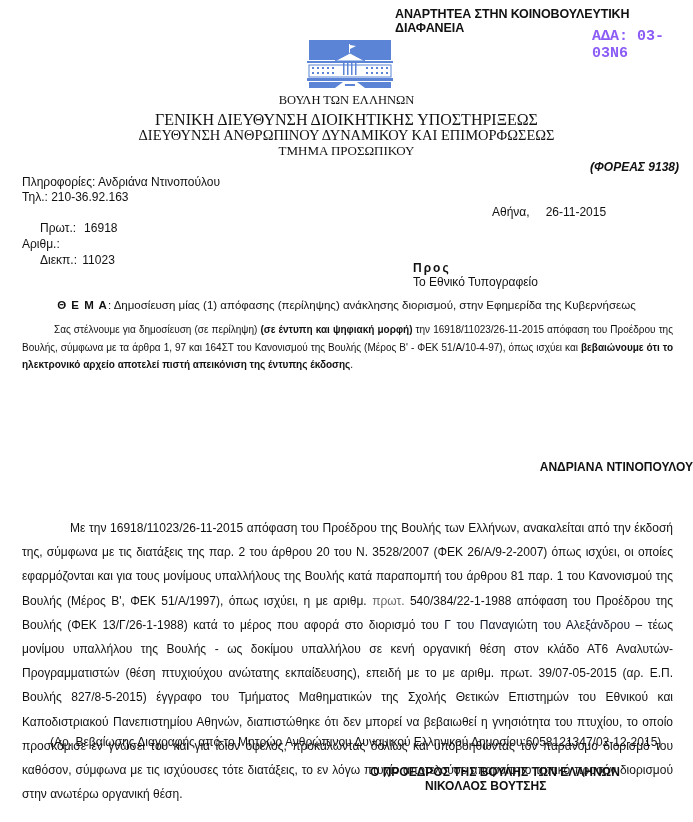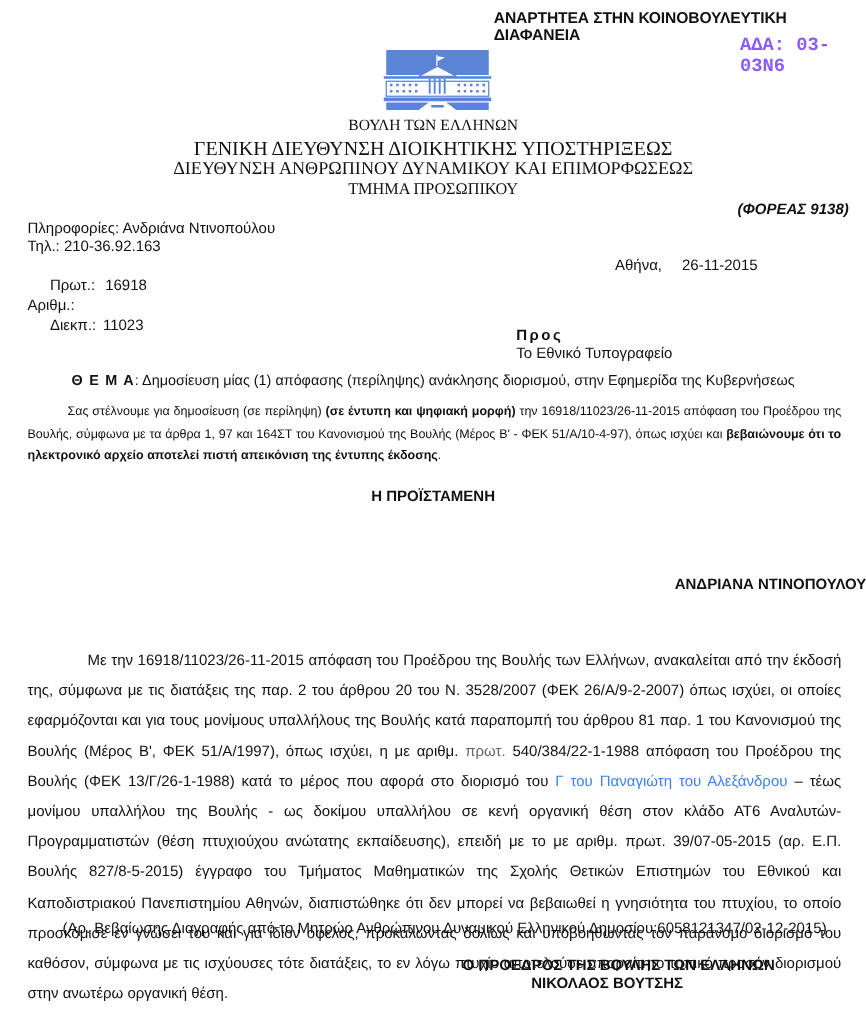--- a/index.html
+++ b/index.html
@@ -37,21 +37,21 @@
 
     #thema { top: 299px; left: 0; width: 693px; text-align: center; font-size: 11.5px; }
     #thema .label { font-weight: bold; letter-spacing: 1px; }
 
     #para1 { top: 321px; left: 22px; width: 651px; font-size: 10px; line-height: 17.5px; text-align: justify; text-indent: 32px; }
 
     #order { top: 390px; left: 0; width: 693px; text-align: center; font-weight: bold; font-size: 12px; line-height: 15px; }
     #signer1 { top: 460px; left: 0; width: 693px; text-align: right; font-weight: bold; font-size: 12px; }
 
     #para2 { top: 516px; left: 22px; width: 651px; font-size: 12px; line-height: 24.2px; text-align: justify; text-indent: 48px; }
-    .faded { color: #3b82f6; }
+    .faded { color: #0f172a; }
     .gray { color: #666; }
 
     #ref-line { top: 735px; left: 50px; font-size: 12px; }
 
     #sign-title { top: 765px; left: 370px; font-weight: bold; font-size: 12px; }
     #sign-name { top: 779px; left: 425px; font-weight: bold; font-size: 12px; }
   </style>
 </head>
 <body>
 
@@ -127,21 +127,20 @@
 <div id="pros" class="abs">Προς</div>
 <div id="recipient" class="abs">Το Εθνικό Τυπογραφείο</div>
 
 <div id="thema" class="abs">
   <span class="label">Θ Ε Μ Α</span><span>: Δημοσίευση μίας (1) απόφασης (περίληψης) ανάκλησης διορισμού, στην Εφημερίδα της Κυβερνήσεως</span>
 </div>
 
 <div id="para1" class="abs"><span>Σας στέλνουμε για δημοσίευση (σε περίληψη) </span><span class="bold">(σε έντυπη και ψηφιακή μορφή)</span><span> την 16918/11023/26-11-2015 απόφαση του Προέδρου της Βουλής, σύμφωνα με τα άρθρα 1, 97 και 164ΣΤ του Κανονισμού της Βουλής (Μέρος Β' - ΦΕΚ 51/Α/10-4-97), όπως ισχύει και </span><span class="bold">βεβαιώνουμε ότι το ηλεκτρονικό αρχείο αποτελεί πιστή απεικόνιση της έντυπης έκδοσης</span><span>.</span></div>
 
 <div id="order" class="abs">
-  <div>Η ΠΡΟΪΣΤΑΜΕΝΗ</div>
 </div>
 <div id="signer1" class="abs">ΑΝΔΡΙΑΝΑ ΝΤΙΝΟΠΟΥΛΟΥ</div>
 
 <div id="para2" class="abs"><span>Με την 16918/11023/26-11-2015 απόφαση του Προέδρου της Βουλής των Ελλήνων, ανακαλείται από την έκδοσή της, σύμφωνα με τις διατάξεις της παρ. 2 του άρθρου 20 του Ν. 3528/2007 (ΦΕΚ 26/Α/9-2-2007) όπως ισχύει, οι οποίες εφαρμόζονται και για τους μονίμους υπαλλήλους της Βουλής κατά παραπομπή του άρθρου 81 παρ. 1 του Κανονισμού της Βουλής (Μέρος Β', ΦΕΚ 51/Α/1997), όπως ισχύει, η με αριθμ. </span><span class="gray">πρωτ.</span><span>  540/384/22-1-1988 απόφαση του Προέδρου της Βουλής (ΦΕΚ 13/Γ/26-1-1988) κατά το μέρος που αφορά στο διορισμό του </span><span class="faded">Γ      του Παναγιώτη του Αλεξάνδρου</span><span> – τέως μονίμου υπαλλήλου της Βουλής -  ως δοκίμου υπαλλήλου σε κενή οργανική θέση στον κλάδο ΑΤ6 Αναλυτών-Προγραμματιστών (θέση πτυχιούχου ανώτατης εκπαίδευσης), επειδή με το με αριθμ. πρωτ. 39/07-05-2015 (αρ. Ε.Π. Βουλής 827/8-5-2015) έγγραφο του Τμήματος Μαθηματικών της Σχολής Θετικών Επιστημών του Εθνικού και Καποδιστριακού Πανεπιστημίου Αθηνών, διαπιστώθηκε ότι δεν μπορεί να βεβαιωθεί η γνησιότητα του πτυχίου, το οποίο προσκόμισε εν γνώσει του και για ίδιον όφελος, προκαλώντας δολίως και υποβοηθώντας τον παράνομο διορισμό του καθόσον, σύμφωνα με τις ισχύουσες τότε διατάξεις, το εν λόγω πτυχίο αποτελούσε απαραίτητο τυπικό προσόν διορισμού στην ανωτέρω οργανική θέση.</span></div>
 
 <div id="ref-line" class="abs">(Αρ. Βεβαίωσης Διαγραφής από το Μητρώο Ανθρώπινου Δυναμικού Ελληνικού Δημοσίου:6058121347/02-12-2015)</div>
 
 <div id="sign-title" class="abs">Ο ΠΡΟΕΔΡΟΣ ΤΗΣ ΒΟΥΛΗΣ ΤΩΝ ΕΛΛΗΝΩΝ</div>
 <div id="sign-name" class="abs">ΝΙΚΟΛΑΟΣ ΒΟΥΤΣΗΣ</div>
 

